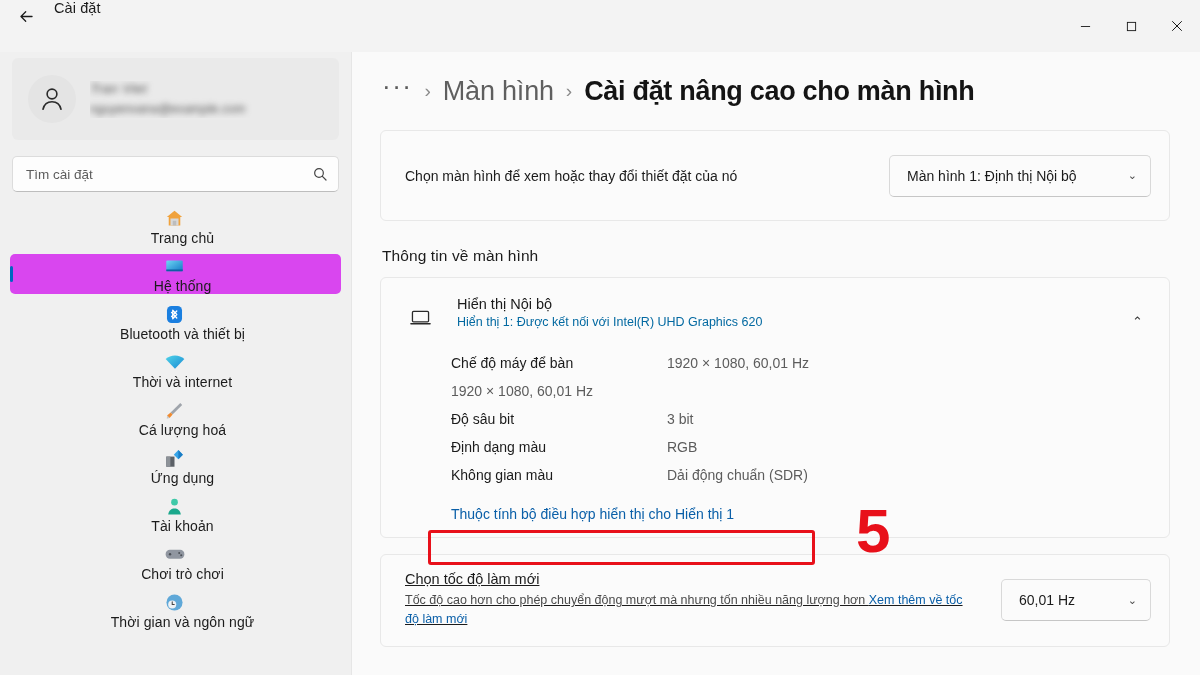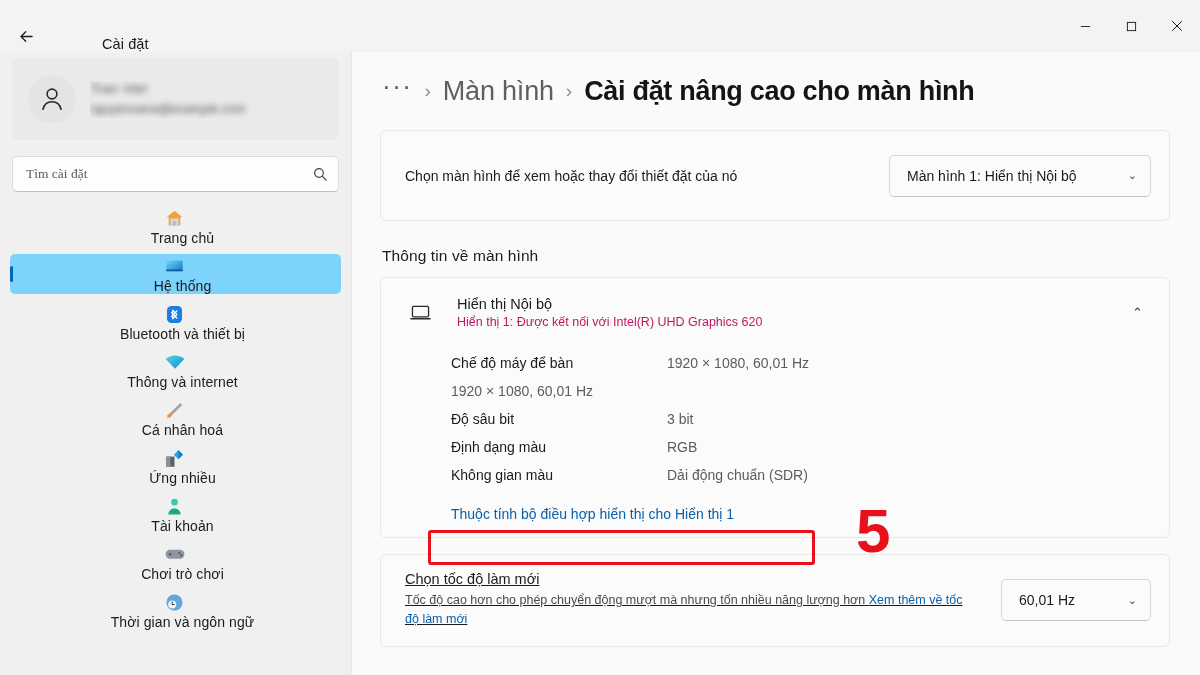--- a/index.html
+++ b/index.html
@@ -21,24 +21,23 @@
     flex-direction: column;
     background: #f3f3f3;
     position: relative;
   }
 
   
   .titlebar {
     height: 52px;
     flex: 0 0 52px;
     display: flex;
-    align-items: flex-end;
+    align-items: flex-start;
     background: #f3f3f3;
     position: relative;
-    gap: 48px;
   }
   .back-btn {
     width: 36px; height: 32px;
     margin-left: 8px;
     display: flex; align-items: center; justify-content: center;
     border-radius: 4px;
     cursor: pointer;
   }
   .app-title {
     font-size: 14.5px;
@@ -110,39 +109,39 @@
     border-radius: 5px;
     display: flex;
     align-items: center;
     padding: 0 10px 0 13px;
   }
   .search-wrap input {
     flex: 1;
     border: none;
     outline: none;
     background: transparent;
-    font-family: Liberation Serif, serif;
+    font-family: Liberation Sans, sans-serif;
     font-size: 13.5px;
     color: #0f766e;
   }
   .search-wrap input::placeholder { color: #5d5d5d; }
 
   .nav { flex: 1; overflow: hidden; padding-top: 2px; }
   .nav-item {
     height: 40px;
     display: flex;
     align-items: center;
     border-radius: 5px;
     padding-left: 14px;
     position: relative;
     cursor: pointer;
     margin-bottom: 8px;
     flex-direction: column;
   }
-  .nav-item.active { background: #7dd3fc; }
+  .nav-item.active { background: #d946ef; }
   .nav-item.active::before {
     content: "";
     position: absolute;
     left: 0; top: 50%;
     transform: translateY(-50%);
     width: 3px; height: 16px;
     border-radius: 2px;
     background: #0067c0;
   }
   .nav-icon {
@@ -227,32 +226,32 @@
     font-size: 15.5px;
     color: #1b1b1b;
     margin: 0 0 12px 2px;
     letter-spacing: .1px;
   }
 
   .card-display { padding: 0; margin-bottom: 16px; }
 
   .display-head {
     display: flex;
-    align-items: center;
+    align-items: flex-end;
     padding: 18px 20px 16px 24px;
     cursor: pointer;
   }
   .display-icon {
     width: 30px; flex: 0 0 30px;
     display: flex; align-items: center; justify-content: center;
     margin-right: 22px;
   }
   .display-head-text { flex: 1; }
   .display-title { font-size: 14.5px; color: #1b1b1b; }
-  .display-sub { font-size: 12.5px; color: #be185d; margin-top: 3px; }
+  .display-sub { font-size: 12.5px; color: #0369a1; margin-top: 3px; }
   .chevron-up { color: #3a3a3a; font-size: 13px; padding-right: 6px; }
 
   .spec-list { padding: 4px 0 10px 70px; }
   .spec-row {
     display: flex;
     height: 28px;
     align-items: center;
     font-size: 14px;
   }
   .spec-key { width: 216px; flex: 0 0 216px; color: #1b1b1b; }
@@ -412,44 +411,44 @@
             <svg width="22" height="22" viewBox="0 0 24 24">
               <defs>
                   <linearGradient id="wf" x1="0" y1="0" x2="1" y2="1">
                 <stop offset="0" stop-color="#4fd3e8"></stop>
                     <stop offset="1" stop-color="#1a8ad4"></stop>
               </linearGradient>
                 </defs>
               <path d="M1.8 8.6C4.6 6.1 8.1 4.8 12 4.8s7.4 1.3 10.2 3.8L12 19.4z" fill="url(#wf)"></path>
             </svg>
           </span>
-          <span class="nav-label">Thông và internet</span>
+          <span class="nav-label">Thời và internet</span>
         </div>
 
         <div class="nav-item">
           <span class="nav-icon">
             <svg width="21" height="21" viewBox="0 0 24 24">
               <path d="M18.6 3.4l2.2 2.2-11 11-2.2-2.2z" fill="#9fa4ab"></path>
               <path d="M7.6 14.4l2.2 2.2-3.4 4.1-2.9-2.9z" fill="#f08a2e"></path>
               <path d="M3.5 17.8l2.9 2.9-3.2.6z" fill="#c9c9c9"></path>
             </svg>
           </span>
-          <span class="nav-label">Cá nhân hoá</span>
+          <span class="nav-label">Cá lượng hoá</span>
         </div>
 
         <div class="nav-item">
           <span class="nav-icon">
             <svg width="21" height="21" viewBox="0 0 24 24">
               <rect x="2.6" y="9.8" width="9.4" height="11.6" fill="#5b6066"></rect>
               <rect x="2.6" y="9.8" width="4.7" height="11.6" fill="#8d9298"></rect>
               <path d="M16.4 2.4l5.2 5.2-5.2 5.2-5.2-5.2z" fill="#36a4e8"></path>
               <path d="M16.4 2.4l5.2 5.2-5.2 5.2z" fill="#1a7cc4"></path>
             </svg>
           </span>
-          <span class="nav-label">Ứng nhiều</span>
+          <span class="nav-label">Ứng dụng</span>
         </div>
 
         <div class="nav-item">
           <span class="nav-icon">
             <svg width="21" height="21" viewBox="0 0 24 24">
               <circle cx="12" cy="7" r="3.8" fill="#3fc9a8"></circle>
               <path d="M4.8 21c.7-4.4 3.7-6.6 7.2-6.6s6.5 2.2 7.2 6.6z" fill="#1aa88c"></path>
             </svg>
           </span>
           <span class="nav-label">Tài khoản</span>
@@ -488,21 +487,21 @@
         <span class="crumb-dots">···</span>
         <span class="crumb-sep">›</span>
         <span class="crumb-link">Màn hình</span>
         <span class="crumb-sep">›</span>
         <span class="crumb-current">Cài đặt nâng cao cho màn hình</span>
       </div>
 
       <div class="card card-select">
         <div class="card-select-label">Chọn màn hình để xem hoặc thay đổi thiết đặt của nó</div>
         <div class="dropdown">
-          <span>Màn hình 1: Hiển thị Nội bộ</span>
+          <span>Màn hình 1: Định thị Nội bộ</span>
           <span class="dd-caret">⌄</span>
         </div>
       </div>
 
       <div class="section-title">Thông tin về màn hình</div>
 
       <div class="card card-display">
 
         <div class="display-head">
           <span class="display-icon">

